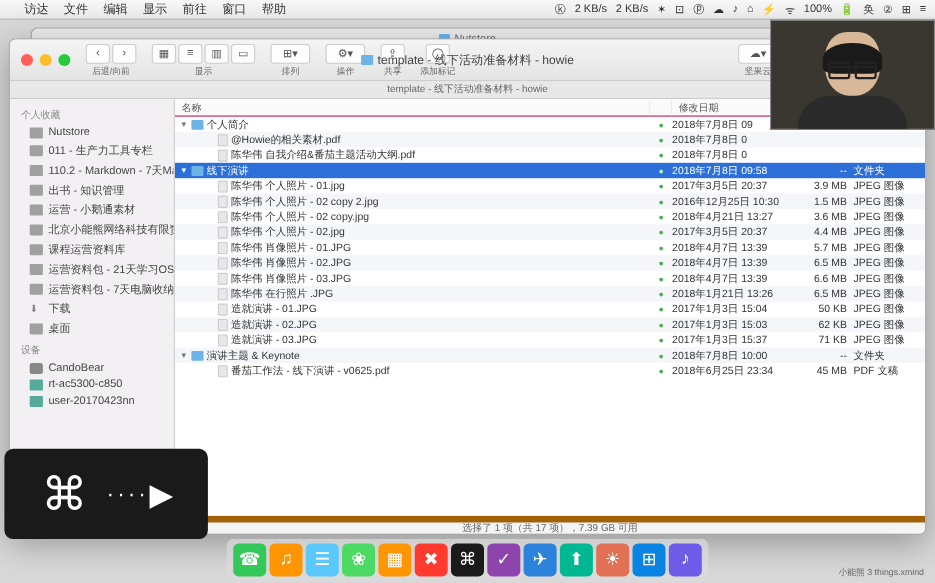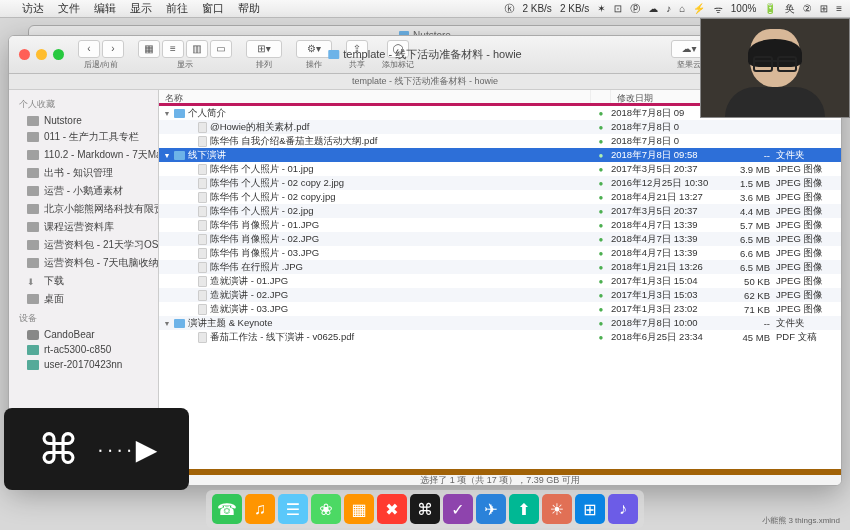--- a/index.html
+++ b/index.html
@@ -40,21 +40,21 @@
 .sidebar { width: 150px; background: #f2f0f2; border-right: 1px solid #ccc; padding: 4px 0; overflow: hidden; font-size: 10px; }
 .sb-head { color: #888; font-size: 9px; padding: 4px 10px 2px; }
 .sb-item { padding: 2px 10px 2px 18px; color: #444; display: flex; align-items: center; gap: 5px; white-space: nowrap; overflow: hidden; text-overflow: ellipsis; }
 .sb-ico { width: 12px; height: 10px; background: #a0a0a0; border-radius: 1px; flex-shrink: 0; }
 .sb-ico.dl::before { content: "⬇"; color: #888; font-size: 9px; }
 .sb-ico.dl { background: none; }
 .sb-ico.mon { background: #888; border-radius: 2px; }
 .sb-ico.net { background: #5a9; }
 
 .content { flex: 1; display: flex; flex-direction: column; }
-.col-head { display: flex; height: 16px; background: #fafafa; border-bottom: 3px solid #be185d; font-size: 9px; color: #555; }
+.col-head { display: flex; height: 16px; background: #fafafa; border-bottom: 1px solid #be185d; font-size: 9px; color: #555; }
 .col-head div { padding: 2px 6px; border-right: 1px solid #eee; }
 .c-name { flex: 1; } .c-stat { width: 20px; } .c-date { width: 110px; } .c-size { width: 55px; text-align: right; } .c-kind { width: 65px; }
 
 .rows { flex: 1; overflow: hidden; }
 .row { display: flex; height: 14px; font-size: 9.5px; color: #333; align-items: center; }
 .row:nth-child(even) { background: #f4f6fa; }
 .row.sel { background: #2d6fd8; color: #fff; }
 .r-name { flex: 1; display: flex; align-items: center; gap: 3px; overflow: hidden; white-space: nowrap; }
 .r-stat { width: 20px; text-align: center; color: #4caf50; font-size: 8px; }
 .row.sel .r-stat { color: #aef0b0; }
@@ -404,21 +404,21 @@
               <div class="r-size">62 KB</div>
               <div class="r-kind">JPEG 图像</div>
             </div>
             <div class="row">
               <div class="r-name indent-2">
                 <span class="tri"></span>
                 <span class="fico file"></span>
                 <span>造就演讲 - 03.JPG</span>
               </div>
               <div class="r-stat">●</div>
-              <div class="r-date">2017年1月3日 23:02</div>
+              <div class="r-date">2017年1月3日 15:37</div>
               <div class="r-size">71 KB</div>
               <div class="r-kind">JPEG 图像</div>
             </div>
             <div class="row">
               <div class="r-name indent-1">
                 <span class="tri">▼</span>
                 <span class="fico folder"></span>
                 <span>演讲主题 &amp; Keynote</span>
               </div>
               <div class="r-stat">●</div>

